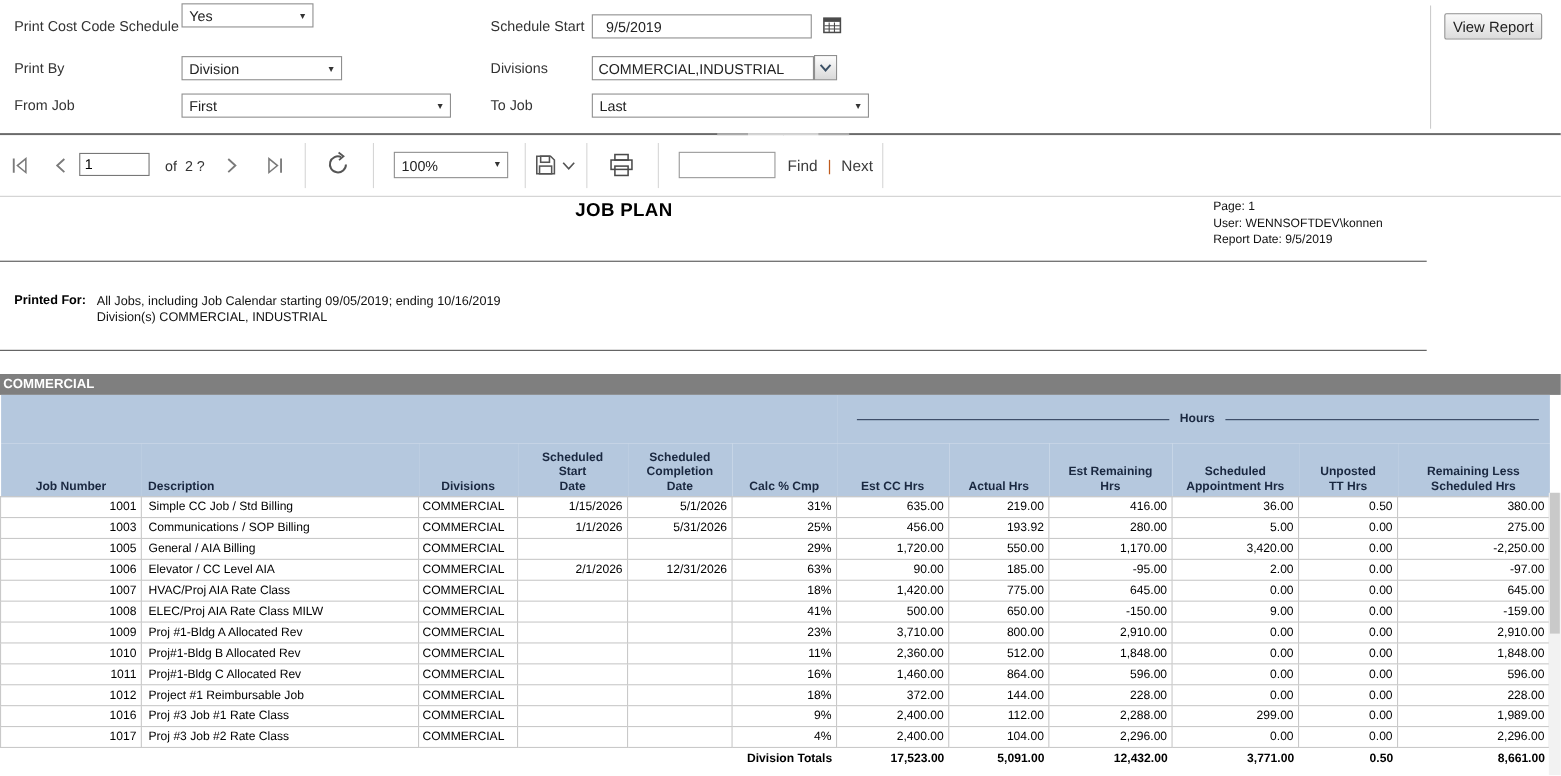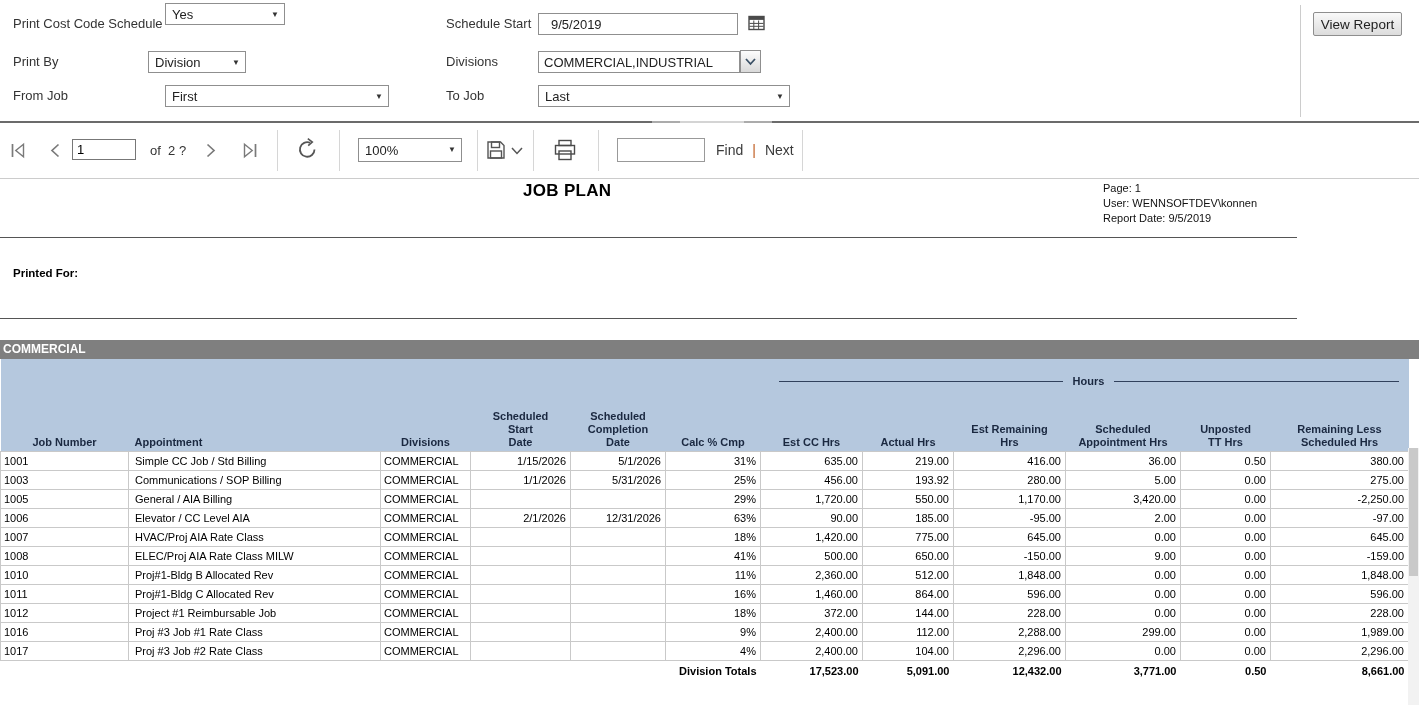--- a/index.html
+++ b/index.html
@@ -64,21 +64,21 @@
   table.grid thead th{background:#b5c8de;font-weight:bold;color:#1a2840;}
   tr.hours-row th{height:44px;vertical-align:middle;padding:0;border:none;}
   .hours-flex{display:flex;align-items:center;gap:10px;padding:0 10px 0 18px;font-size:11px;
               font-weight:bold;color:#1a2840;}
   .hours-flex .hline{flex:1;border-top:1px solid #31415c;height:0;}
   tr.header-row th{height:46px;vertical-align:bottom;padding:0 2px 2px 2px;line-height:13px;
                    white-space:pre-line;text-align:center;font-size:11px;}
   tr.header-row th.c1{text-align:left;padding-left:6px;}
   table.grid tbody td{height:18px;border:1px solid #c9c9c9;padding:0 4px;white-space:nowrap;
                       overflow:hidden;vertical-align:middle;}
-  table.grid td.c0{text-align:left;padding-left:3px;}
+  table.grid td.c0{text-align:right;padding-left:3px;}
   table.grid td.c1{text-align:left;padding-left:6px;}
   table.grid td.c2{text-align:left;padding-left:3px;}
   table.grid td.c3,table.grid td.c4,table.grid td.c5,table.grid td.c6,table.grid td.c7,
   table.grid td.c8,table.grid td.c9,table.grid td.c10,table.grid td.c11{text-align:right;padding-right:4px;}
   table.grid tfoot td{border:none;font-weight:bold;height:20px;vertical-align:middle;padding:0 4px;}
   .totals-label{text-align:right;padding-right:4px !important;}
   .scroll-track{position:absolute;left:1408px;top:269px;width:11px;height:257px;background:#f2f2f2;}
   .scroll-thumb{position:absolute;left:1px;top:0;width:9px;height:128px;background:#c9c9c9;cursor:pointer;}
   svg{display:block;}
 </style>
@@ -89,27 +89,27 @@
 
   <div class="params">
 
     <div class="plabel" style="left:13px;top:16px;">Print Cost Code Schedule</div>
     <div class="fake-select" style="left:165px;top:3px;width:120px;">
       <span>Yes</span>
       <span class="arrow">▼</span>
     </div>
 
     <div class="plabel" style="left:13px;top:54px;">Print By</div>
-    <div class="fake-select" style="left:148px;top:51px;width:98px;">
+    <div class="fake-select" style="left:165px;top:51px;width:146px;">
       <span>Division</span>
       <span class="arrow">▼</span>
     </div>
 
     <div class="plabel" style="left:13px;top:88px;">From Job</div>
-    <div class="fake-select" style="left:165px;top:85px;width:224px;">
+    <div class="fake-select" style="left:165px;top:85px;width:245px;">
       <span>First</span>
       <span class="arrow">▼</span>
     </div>
 
     <div class="plabel" style="left:446px;top:16px;">Schedule Start</div>
     <input class="text-input" style="left: 538px; top: 13px; width: 200px; padding-left: 12px;" value="9/5/2019">
     <button class="icon-btn cal-btn">
       <svg width="19" height="19" viewBox="0 0 19 19">
         <rect x="2" y="3.5" width="15" height="13" fill="none" stroke="#4a4a4a" stroke-width="1.4"></rect>
         <rect x="2" y="3.5" width="15" height="3.4" fill="#4a4a4a"></rect>
@@ -229,20 +229,24 @@
 
     <div class="page-info">
       <div>Page: 1</div>
       <div>User: WENNSOFTDEV\konnen</div>
       <div>Report Date: 9/5/2019</div>
     </div>
 
     <div class="hr hr1"></div>
 
     <div class="printed-label">Printed For:</div>
+    <div class="printed-lines">
+      <div>All Jobs, including Job Calendar starting 09/05/2019; ending 10/16/2019</div>
+      <div>Division(s) COMMERCIAL, INDUSTRIAL</div>
+    </div>
 
     <div class="hr hr2"></div>
 
     <div class="section-band">COMMERCIAL</div>
 
     <div class="tablewrap">
       <table class="grid">
         <colgroup>
           <col style="width:128px">
             <col style="width:252px">
@@ -263,21 +267,21 @@
             <th colspan="6">
               <div class="hours-flex">
                 <span class="hline"></span>
                 <span>Hours</span>
                 <span class="hline"></span>
               </div>
             </th>
           </tr>
           <tr class="header-row">
             <th class="c0">Job Number</th>
-            <th class="c1">Appointment</th>
+            <th class="c1">Description</th>
             <th class="c2">Divisions</th>
             <th class="c3">Scheduled
 Start
 Date</th>
             <th class="c4">Scheduled
 Completion
 Date</th>
             <th class="c5">Calc % Cmp</th>
             <th class="c6">Est CC Hrs</th>
             <th class="c7">Actual Hrs</th>
@@ -370,20 +374,34 @@
               <td class="c4"></td>
               <td class="c5">41%</td>
               <td class="c6">500.00</td>
               <td class="c7">650.00</td>
               <td class="c8">-150.00</td>
               <td class="c9">9.00</td>
               <td class="c10">0.00</td>
               <td class="c11">-159.00</td>
             </tr>
             <tr>
+              <td class="c0">1009</td>
+              <td class="c1">Proj #1-Bldg A Allocated Rev</td>
+              <td class="c2">COMMERCIAL</td>
+              <td class="c3"></td>
+              <td class="c4"></td>
+              <td class="c5">23%</td>
+              <td class="c6">3,710.00</td>
+              <td class="c7">800.00</td>
+              <td class="c8">2,910.00</td>
+              <td class="c9">0.00</td>
+              <td class="c10">0.00</td>
+              <td class="c11">2,910.00</td>
+            </tr>
+            <tr>
               <td class="c0">1010</td>
               <td class="c1">Proj#1-Bldg B Allocated Rev</td>
               <td class="c2">COMMERCIAL</td>
               <td class="c3"></td>
               <td class="c4"></td>
               <td class="c5">11%</td>
               <td class="c6">2,360.00</td>
               <td class="c7">512.00</td>
               <td class="c8">1,848.00</td>
               <td class="c9">0.00</td>

